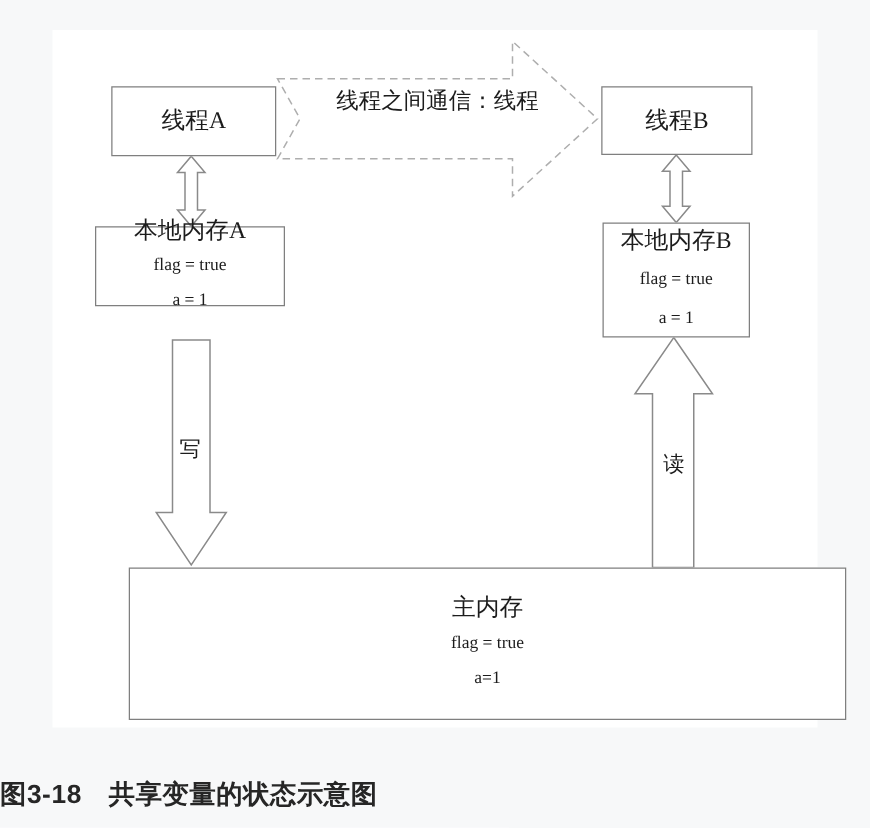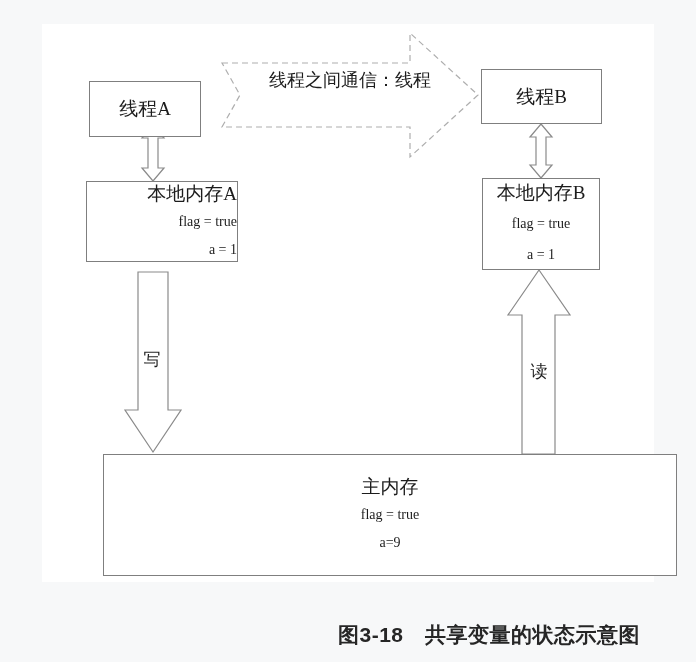--- a/index.html
+++ b/index.html
@@ -46,23 +46,23 @@
   .box .title {
     font-size: 19px;
     line-height: 28px;
     white-space: nowrap;
   }
   .box .var {
     font-size: 14px;
     line-height: 28px;
     white-space: nowrap;
   }
-  .thread-a { left: 47px; top: 45px; width: 112px; height: 56px; margin-top: 12px; }
+  .thread-a { left: 47px; top: 45px; width: 132px; height: 56px; }
   .thread-b { left: 439px; top: 45px; width: 121px; height: 55px; font-family: Liberation Serif, serif; }
-  .local-a  { left: 44px; top: 157px; width: 152px; height: 81px; align-items: flex-end; }
+  .local-a  { left: 34px; top: 157px; width: 152px; height: 64px; }
   .local-b  { left: 440px; top: 154px; width: 118px; height: 92px; justify-content: space-between; }
   .main-mem { left: 25px; top: 430px; width: 574px; height: 122px; margin-left: 36px; }
   .msg-text {
     position: absolute;
     left: 198px;
     top: 42px;
     width: 220px;
     height: 56px;
     text-align: center;
     font-size: 18px;
@@ -78,21 +78,21 @@
     background: #ffffff;
     line-height: 19px;
   }
   .write-label { left: 110px; top: 335px; }
   .read-label  { left: 497px; top: 347px; }
   .caption {
     position: absolute;
     left: 0;
     top: 621px;
     width: 640px;
-    text-align: right;
+    text-align: left;
     font-family: "Liberation Sans", "DejaVu Sans", sans-serif;
     font-weight: bold;
     font-size: 21px;
     color: #262626;
     letter-spacing: 0.5px;
   }
   svg .solid-arrow { fill: #ffffff; stroke-width: 1.2; }
   svg .dashed-arrow { fill: none; stroke-width: 1.2; stroke-dasharray: 6 4; }
 </style>
 </head>
@@ -137,19 +137,19 @@
       <div class="var">flag = true</div>
       <div class="var">a = 1</div>
     </div>
 
     <span class="rw-label write-label">写</span>
     <span class="rw-label read-label">读</span>
 
     <div class="box main-mem">
       <div class="title">主内存</div>
       <div class="var">flag = true</div>
-      <div class="var">a=9</div>
+      <div class="var">a=1</div>
     </div>
 
   </div>
 
   <div class="caption">图3-18　共享变量的状态示意图</div>
 </div>
 
 </body></html>

